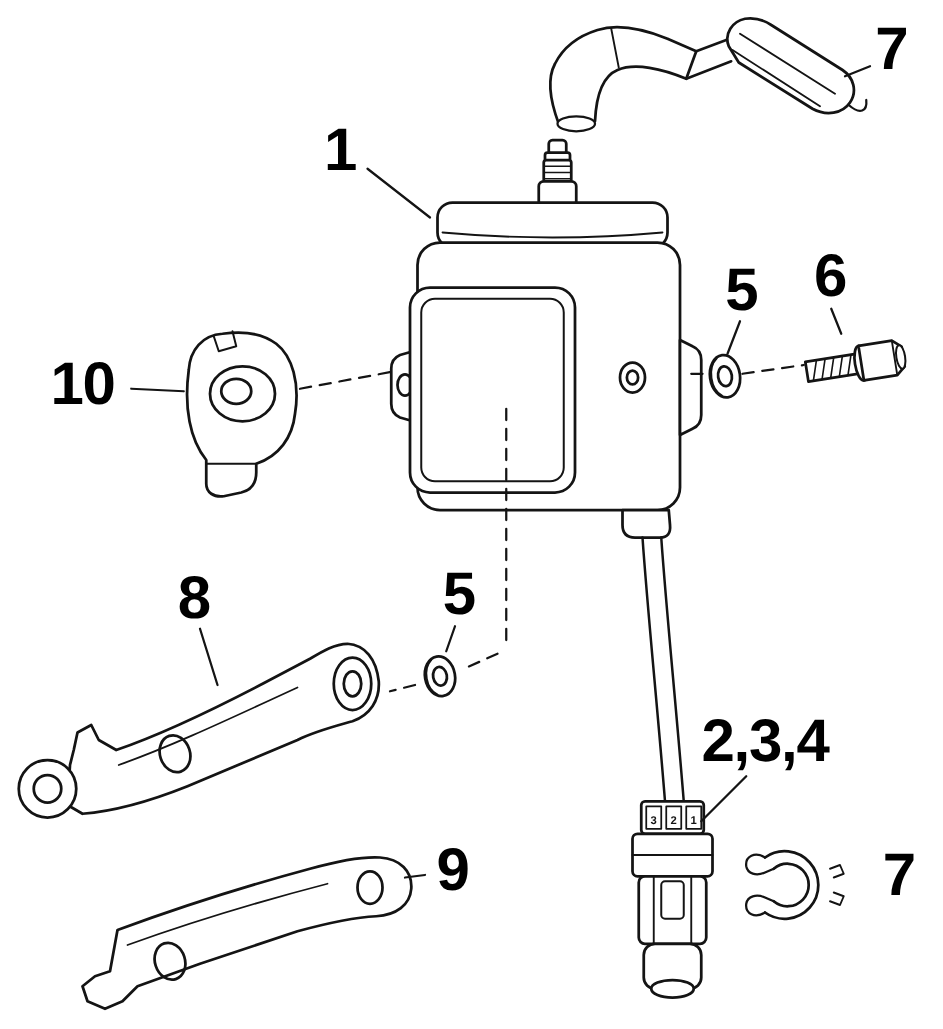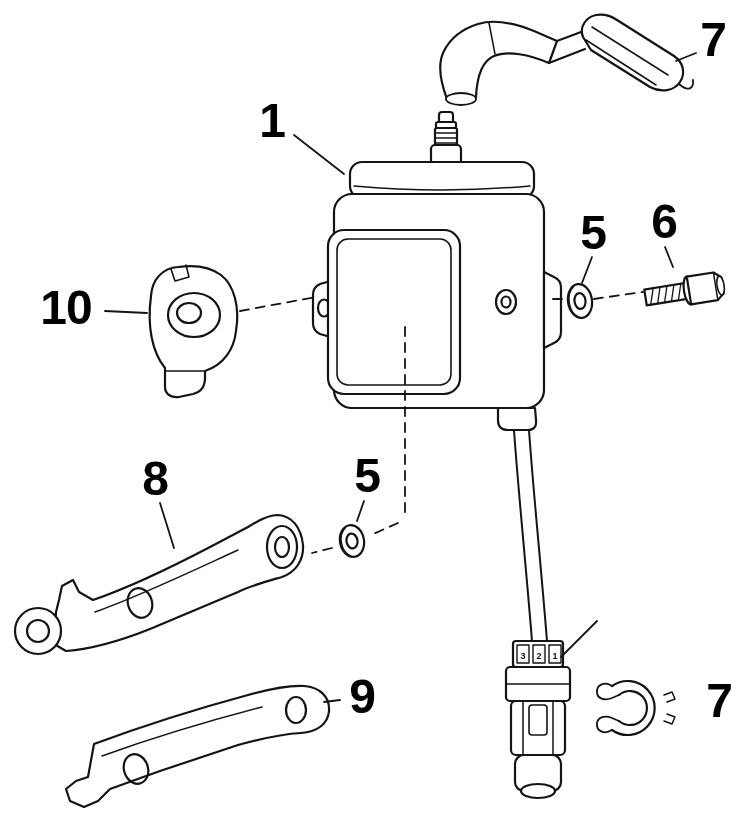--- a/index.html
+++ b/index.html
@@ -161,16 +161,17 @@
     </g>
   </svg>
 
   <div class="callout" style="left:272px;top:121px">1</div>
   <div class="callout" style="left:713px;top:40px">7</div>
   <div class="callout" style="left:593px;top:233px">5</div>
   <div class="callout" style="left:664px;top:222px">6</div>
   <div class="callout" style="left:66px;top:308px">10</div>
   <div class="callout" style="left:155px;top:479px">8</div>
   <div class="callout" style="left:367px;top:476px">5</div>
+  <div class="callout" style="left:612px;top:594px">2,3,4</div>
   <div class="callout" style="left:362px;top:697px">9</div>
   <div class="callout" style="left:719px;top:701px">7</div>
 
 </div>
 
 </body></html>

